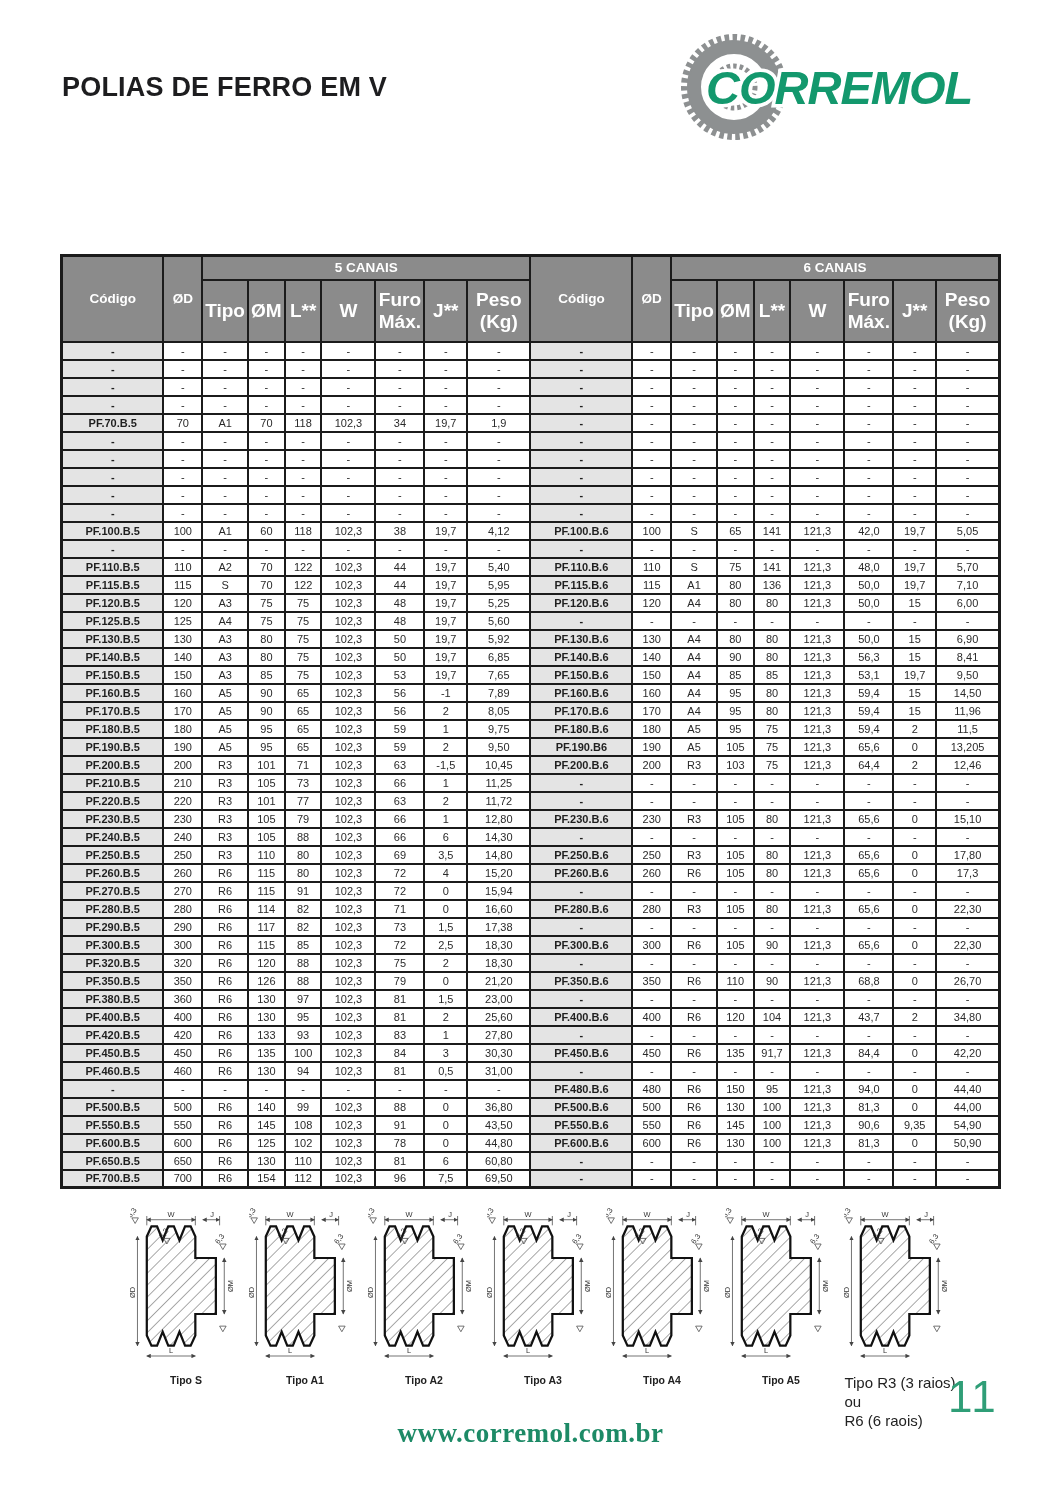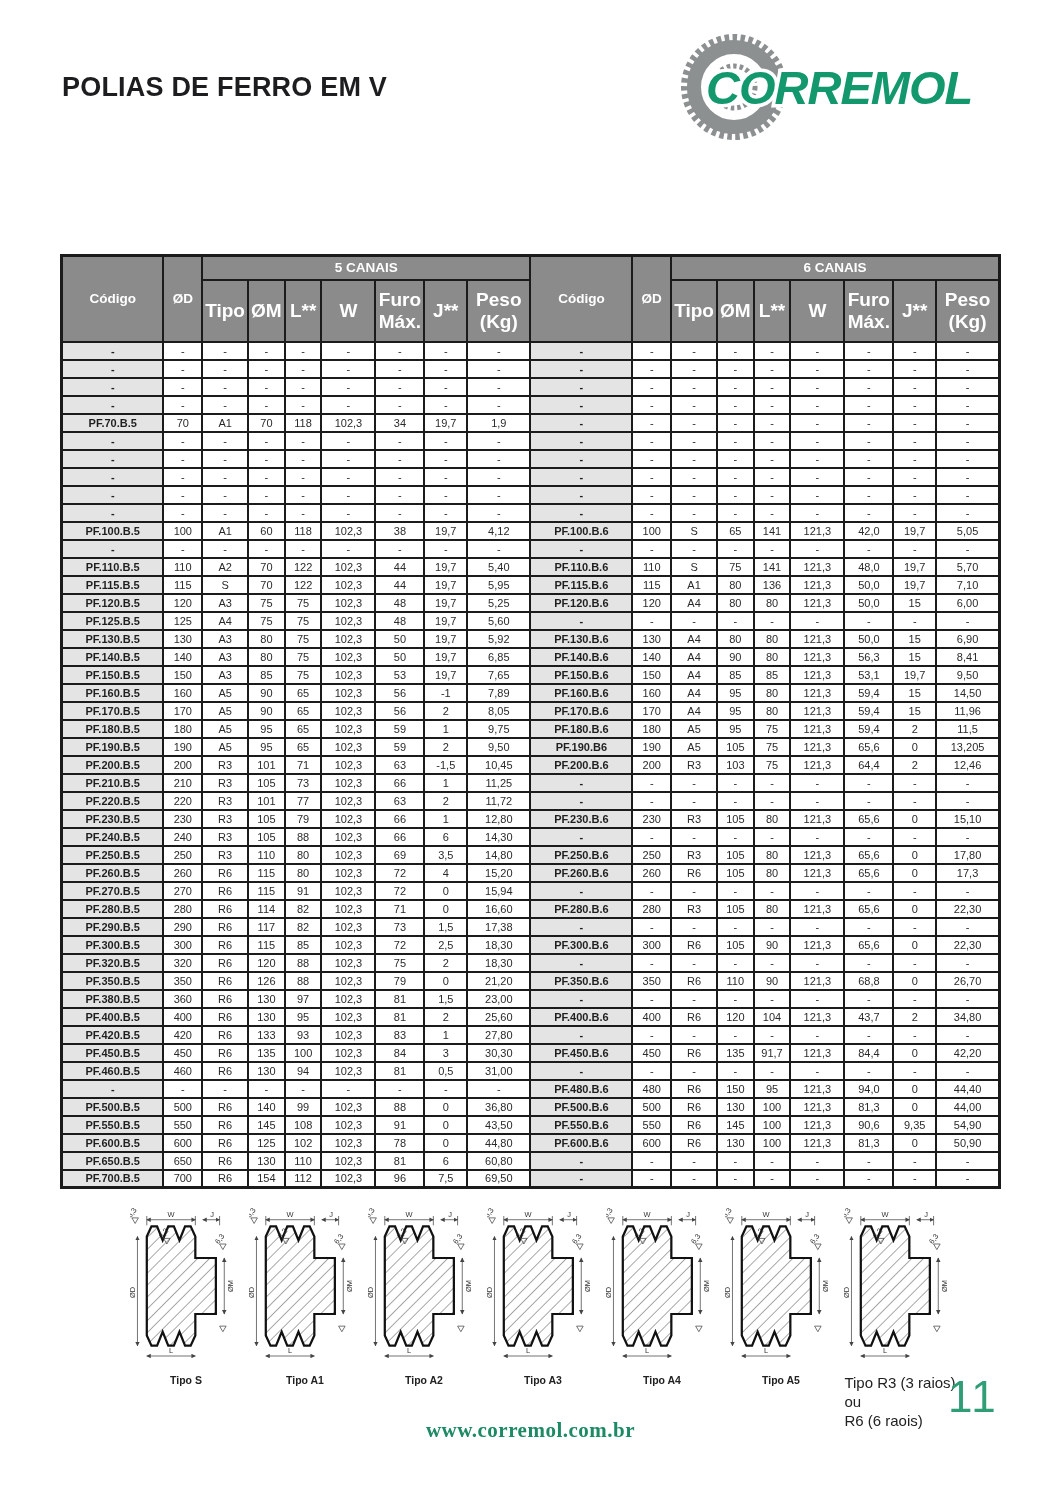--- a/index.html
+++ b/index.html
@@ -51,21 +51,21 @@
     text-align:left; white-space:pre-line; line-height:1.25;
   }
   .figure:last-child .caption { font-weight:normal; font-size:15px; }
   .dim { stroke:#444; stroke-width:0.8; fill:none; }
   .dimtxt { font-size:8px; fill:#333; font-family:"Liberation Sans",sans-serif; }
   .fin { stroke:#444; stroke-width:0.8; fill:none; }
   .outline { stroke:#111; stroke-width:2.4; }
   
   .site-url {
     position:absolute; left:0; top:1418px; width:1061px; text-align:center;
-    font-family:"Liberation Serif", serif; font-weight:bold; font-size:21px;
+    font-family:"Liberation Serif", serif; font-weight:bold; font-size:27px;
     color:#1d8a66; letter-spacing:0.5px;
   }
   .page-num {
     position:absolute; left:948px; top:1372px;
     font-size:44px; color:#2f9e77; font-weight:400; letter-spacing:2px;
   }
 </style>
 </head>
 <body>
 

